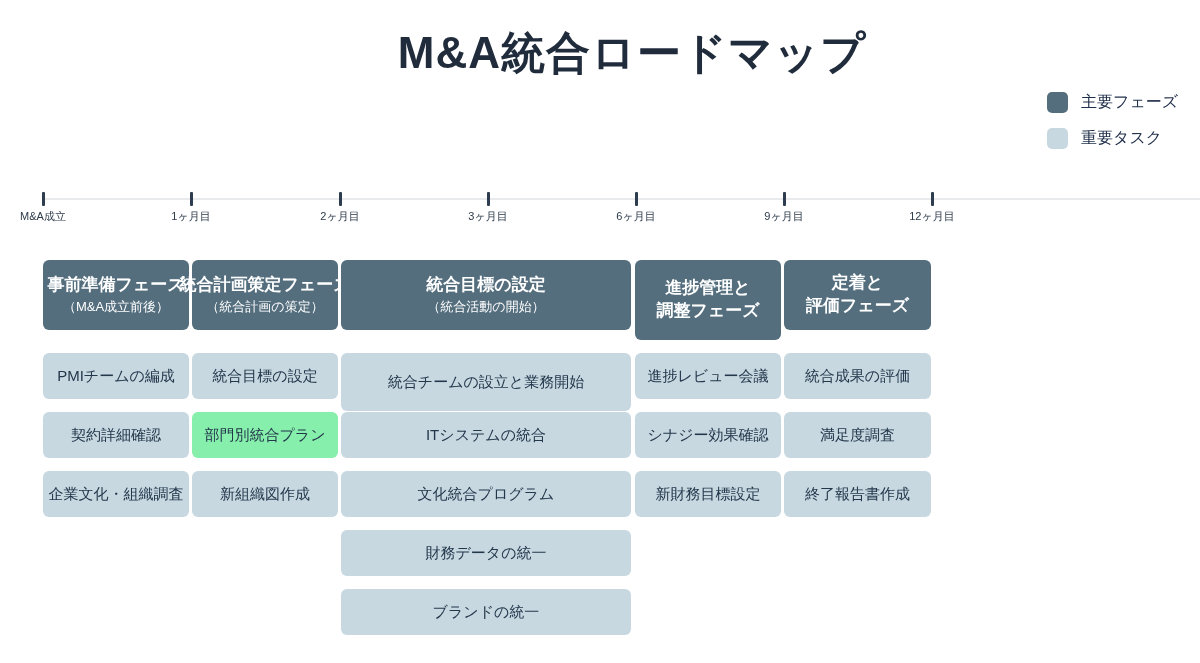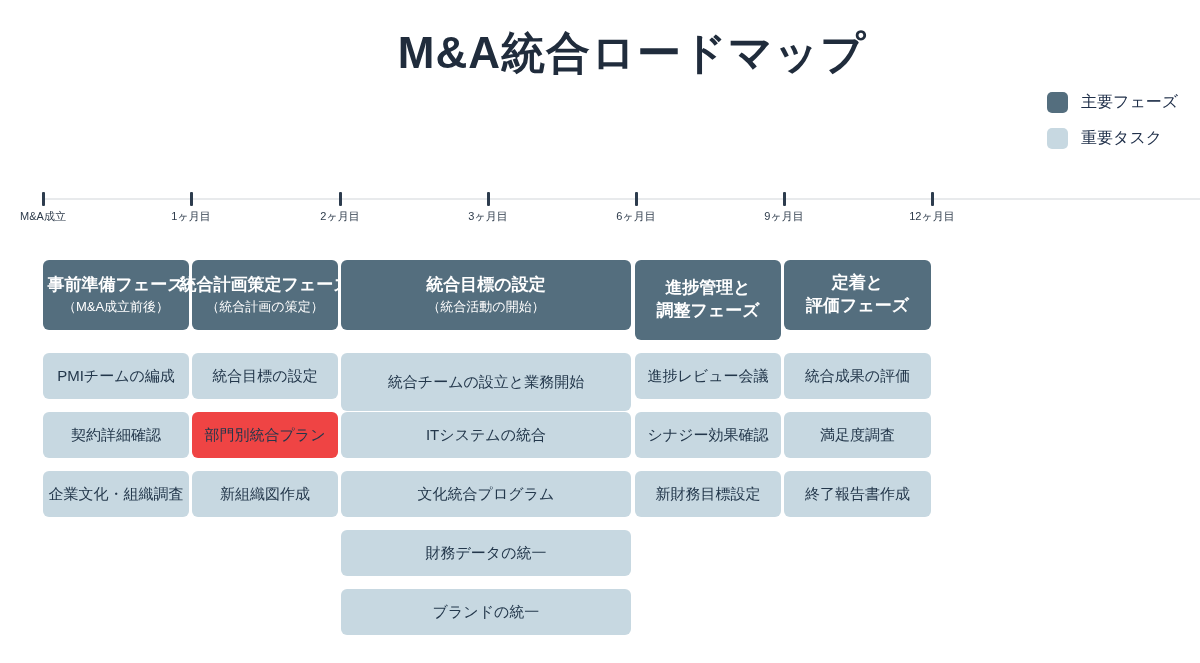--- a/index.html
+++ b/index.html
@@ -95,21 +95,21 @@
 評価フェーズ</div>
       </div>
     </div>
   <div id="tasks">
       <div class="task" style="left: 43px; top: 353px; width: 146px; height: 46px; background: rgb(199, 216, 225); color: rgb(35, 55, 75);">PMIチームの編成</div>
       <div class="task" style="left: 192px; top: 353px; width: 146px; height: 46px; background: rgb(199, 216, 225); color: rgb(35, 55, 75);">統合目標の設定</div>
       <div class="task" style="left: 341px; top: 353px; width: 290px; height: 58px; background: rgb(199, 216, 225); color: rgb(35, 55, 75);">統合チームの設立と業務開始</div>
       <div class="task" style="left: 635px; top: 353px; width: 146px; height: 46px; background: rgb(199, 216, 225); color: rgb(35, 55, 75);">進捗レビュー会議</div>
       <div class="task" style="left: 784px; top: 353px; width: 147px; height: 46px; background: rgb(199, 216, 225); color: rgb(35, 55, 75);">統合成果の評価</div>
       <div class="task" style="left: 43px; top: 412px; width: 146px; height: 46px; background: rgb(199, 216, 225); color: rgb(35, 55, 75);">契約詳細確認</div>
-      <div class="task" style="left: 192px; top: 412px; width: 146px; height: 46px; background: #ef4444; color: rgb(35, 55, 75);">部門別統合プラン</div>
+      <div class="task" style="left: 192px; top: 412px; width: 146px; height: 46px; background: #86efac; color: rgb(35, 55, 75);">部門別統合プラン</div>
       <div class="task" style="left: 341px; top: 412px; width: 290px; height: 46px; background: rgb(199, 216, 225); color: rgb(35, 55, 75);">ITシステムの統合</div>
       <div class="task" style="left: 635px; top: 412px; width: 146px; height: 46px; background: rgb(199, 216, 225); color: rgb(35, 55, 75);">シナジー効果確認</div>
       <div class="task" style="left: 784px; top: 412px; width: 147px; height: 46px; background: rgb(199, 216, 225); color: rgb(35, 55, 75);">満足度調査</div>
       <div class="task" style="left: 43px; top: 471px; width: 146px; height: 46px; background: rgb(199, 216, 225); color: rgb(35, 55, 75);">企業文化・組織調査</div>
       <div class="task" style="left: 192px; top: 471px; width: 146px; height: 46px; background: rgb(199, 216, 225); color: rgb(35, 55, 75);">新組織図作成</div>
       <div class="task" style="left: 341px; top: 471px; width: 290px; height: 46px; background: rgb(199, 216, 225); color: rgb(35, 55, 75);">文化統合プログラム</div>
       <div class="task" style="left: 635px; top: 471px; width: 146px; height: 46px; background: rgb(199, 216, 225); color: rgb(35, 55, 75);">新財務目標設定</div>
       <div class="task" style="left: 784px; top: 471px; width: 147px; height: 46px; background: rgb(199, 216, 225); color: rgb(35, 55, 75);">終了報告書作成</div>
       <div class="task" style="left: 341px; top: 530px; width: 290px; height: 46px; background: rgb(199, 216, 225); color: rgb(35, 55, 75);">財務データの統一</div>
       <div class="task" style="left: 341px; top: 589px; width: 290px; height: 46px; background: rgb(199, 216, 225); color: rgb(35, 55, 75);">ブランドの統一</div>

